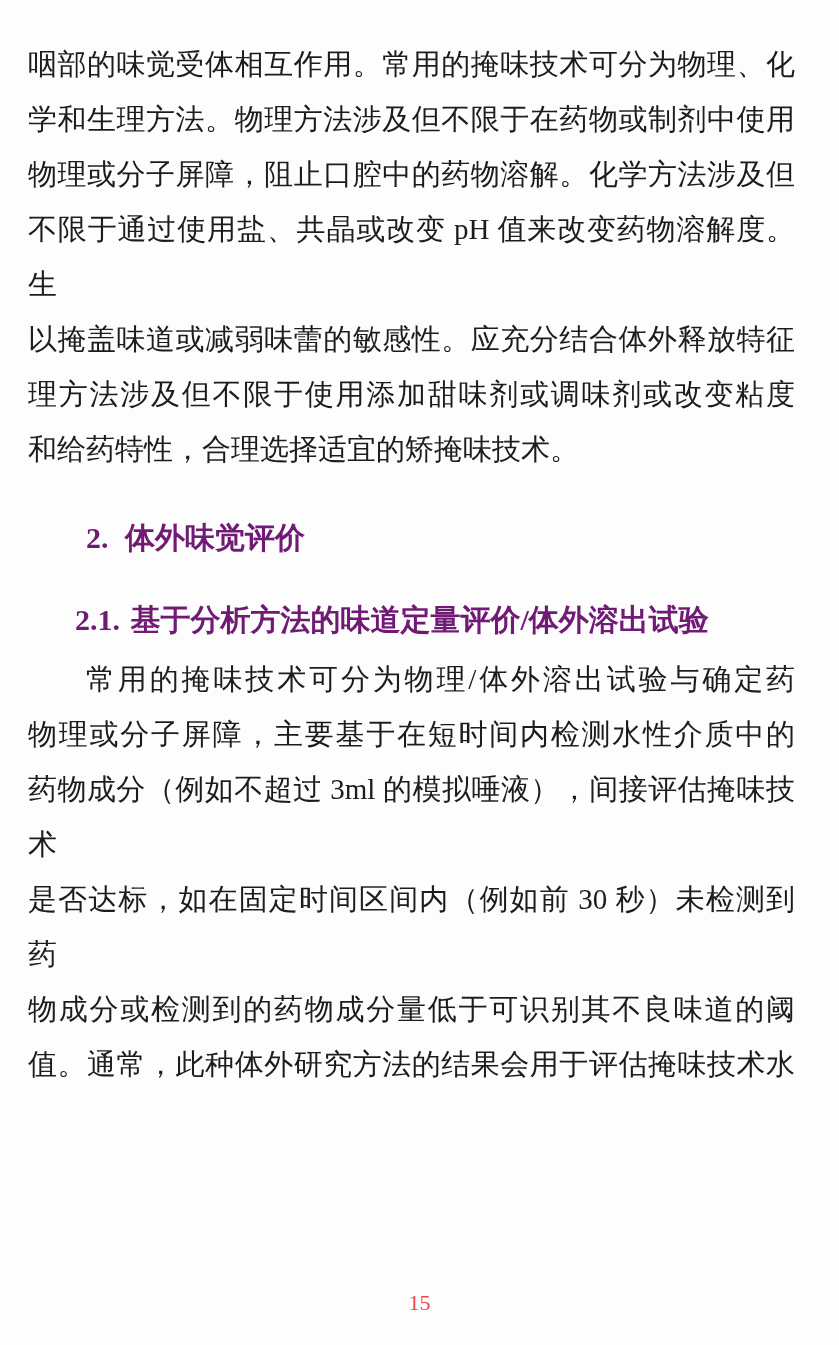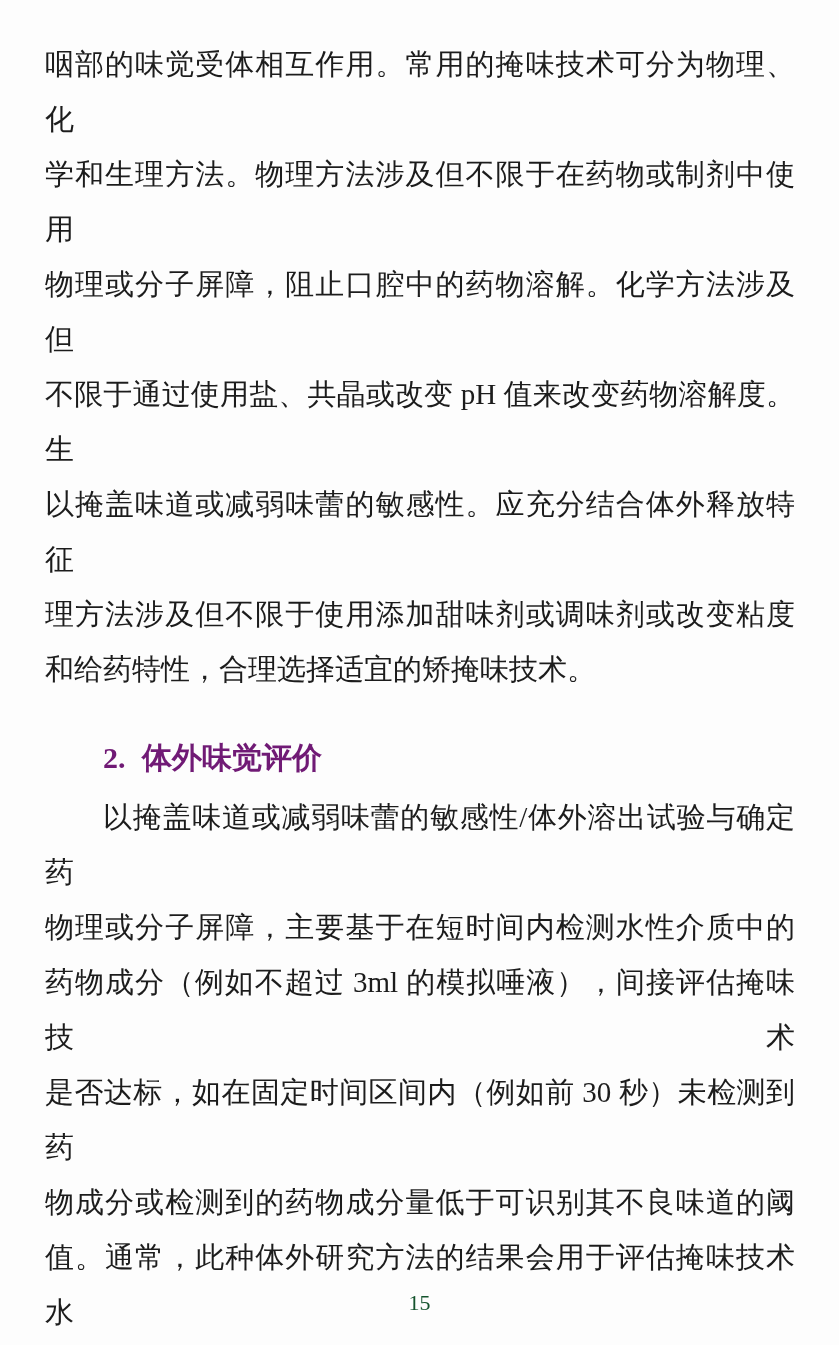--- a/index.html
+++ b/index.html
@@ -4,21 +4,21 @@
 <style>
   html, body { margin: 0; padding: 0; background: #ffffff; }
   .page {
     position: relative;
     width: 839px;
     height: 1345px;
     box-sizing: border-box;
     background: #fdfdfd;
     color: #1c1c1c;
     font-family: "Liberation Serif", "DejaVu Serif", serif;
-    padding: 37px 44px 0 45px;
+    padding: 37px 44px 0 28px;
     overflow: hidden;
   }
   .line {
     font-size: 29px;
     line-height: 55px;
     text-align: justify;
     text-align-last: justify;
     white-space: normal;
   }
   .line.last { text-align-last: left; }
@@ -38,21 +38,21 @@
   .para { margin: 0; }
   .para.gap { margin-top: 5px; }
   .footer {
     position: absolute;
     top: 1288px;
     left: 0;
     width: 100%;
     text-align: center;
     font-size: 22px;
     line-height: 30px;
-    color: #14532d;
+    color: #ef4444;
   }
 </style>
 </head>
 <body>
 
 <div class="page">
 
   <div class="para">
     <div class="line">咽部的味觉受体相互作用。常用的掩味技术可分为物理、化</div>
     <div class="line">学和生理方法。物理方法涉及但不限于在药物或制剂中使用</div>
@@ -60,23 +60,26 @@
     <div class="line">不限于通过使用盐、共晶或改变 pH 值来改变药物溶解度。生</div>
     <div class="line">以掩盖味道或减弱味蕾的敏感性。应充分结合体外释放特征</div>
     <div class="line">理方法涉及但不限于使用添加甜味剂或调味剂或改变粘度</div>
     <div class="line last">和给药特性，合理选择适宜的矫掩味技术。</div>
   </div>
 
   <div class="heading h-top">
     <span class="num">2.</span><span>体外味觉评价</span>
   </div>
 
+  <div class="heading sub h-sub1">
+    <span class="num">2.1.</span><span>基于分析方法的味道定量评价/体外溶出试验</span>
+  </div>
 
   <div class="para gap">
-    <div class="line indent">以掩盖味道或减弱味蕾的敏感性/体外溶出试验与确定药</div>
+    <div class="line indent">常用的掩味技术可分为物理/体外溶出试验与确定药</div>
     <div class="line">物理或分子屏障，主要基于在短时间内检测水性介质中的</div>
     <div class="line">药物成分（例如不超过 3ml 的模拟唾液），间接评估掩味技术</div>
     <div class="line">是否达标，如在固定时间区间内（例如前 30 秒）未检测到药</div>
     <div class="line">物成分或检测到的药物成分量低于可识别其不良味道的阈</div>
     <div class="line">值。通常，此种体外研究方法的结果会用于评估掩味技术水</div>
 
   </div>
 
   <div class="footer">15</div>
 

